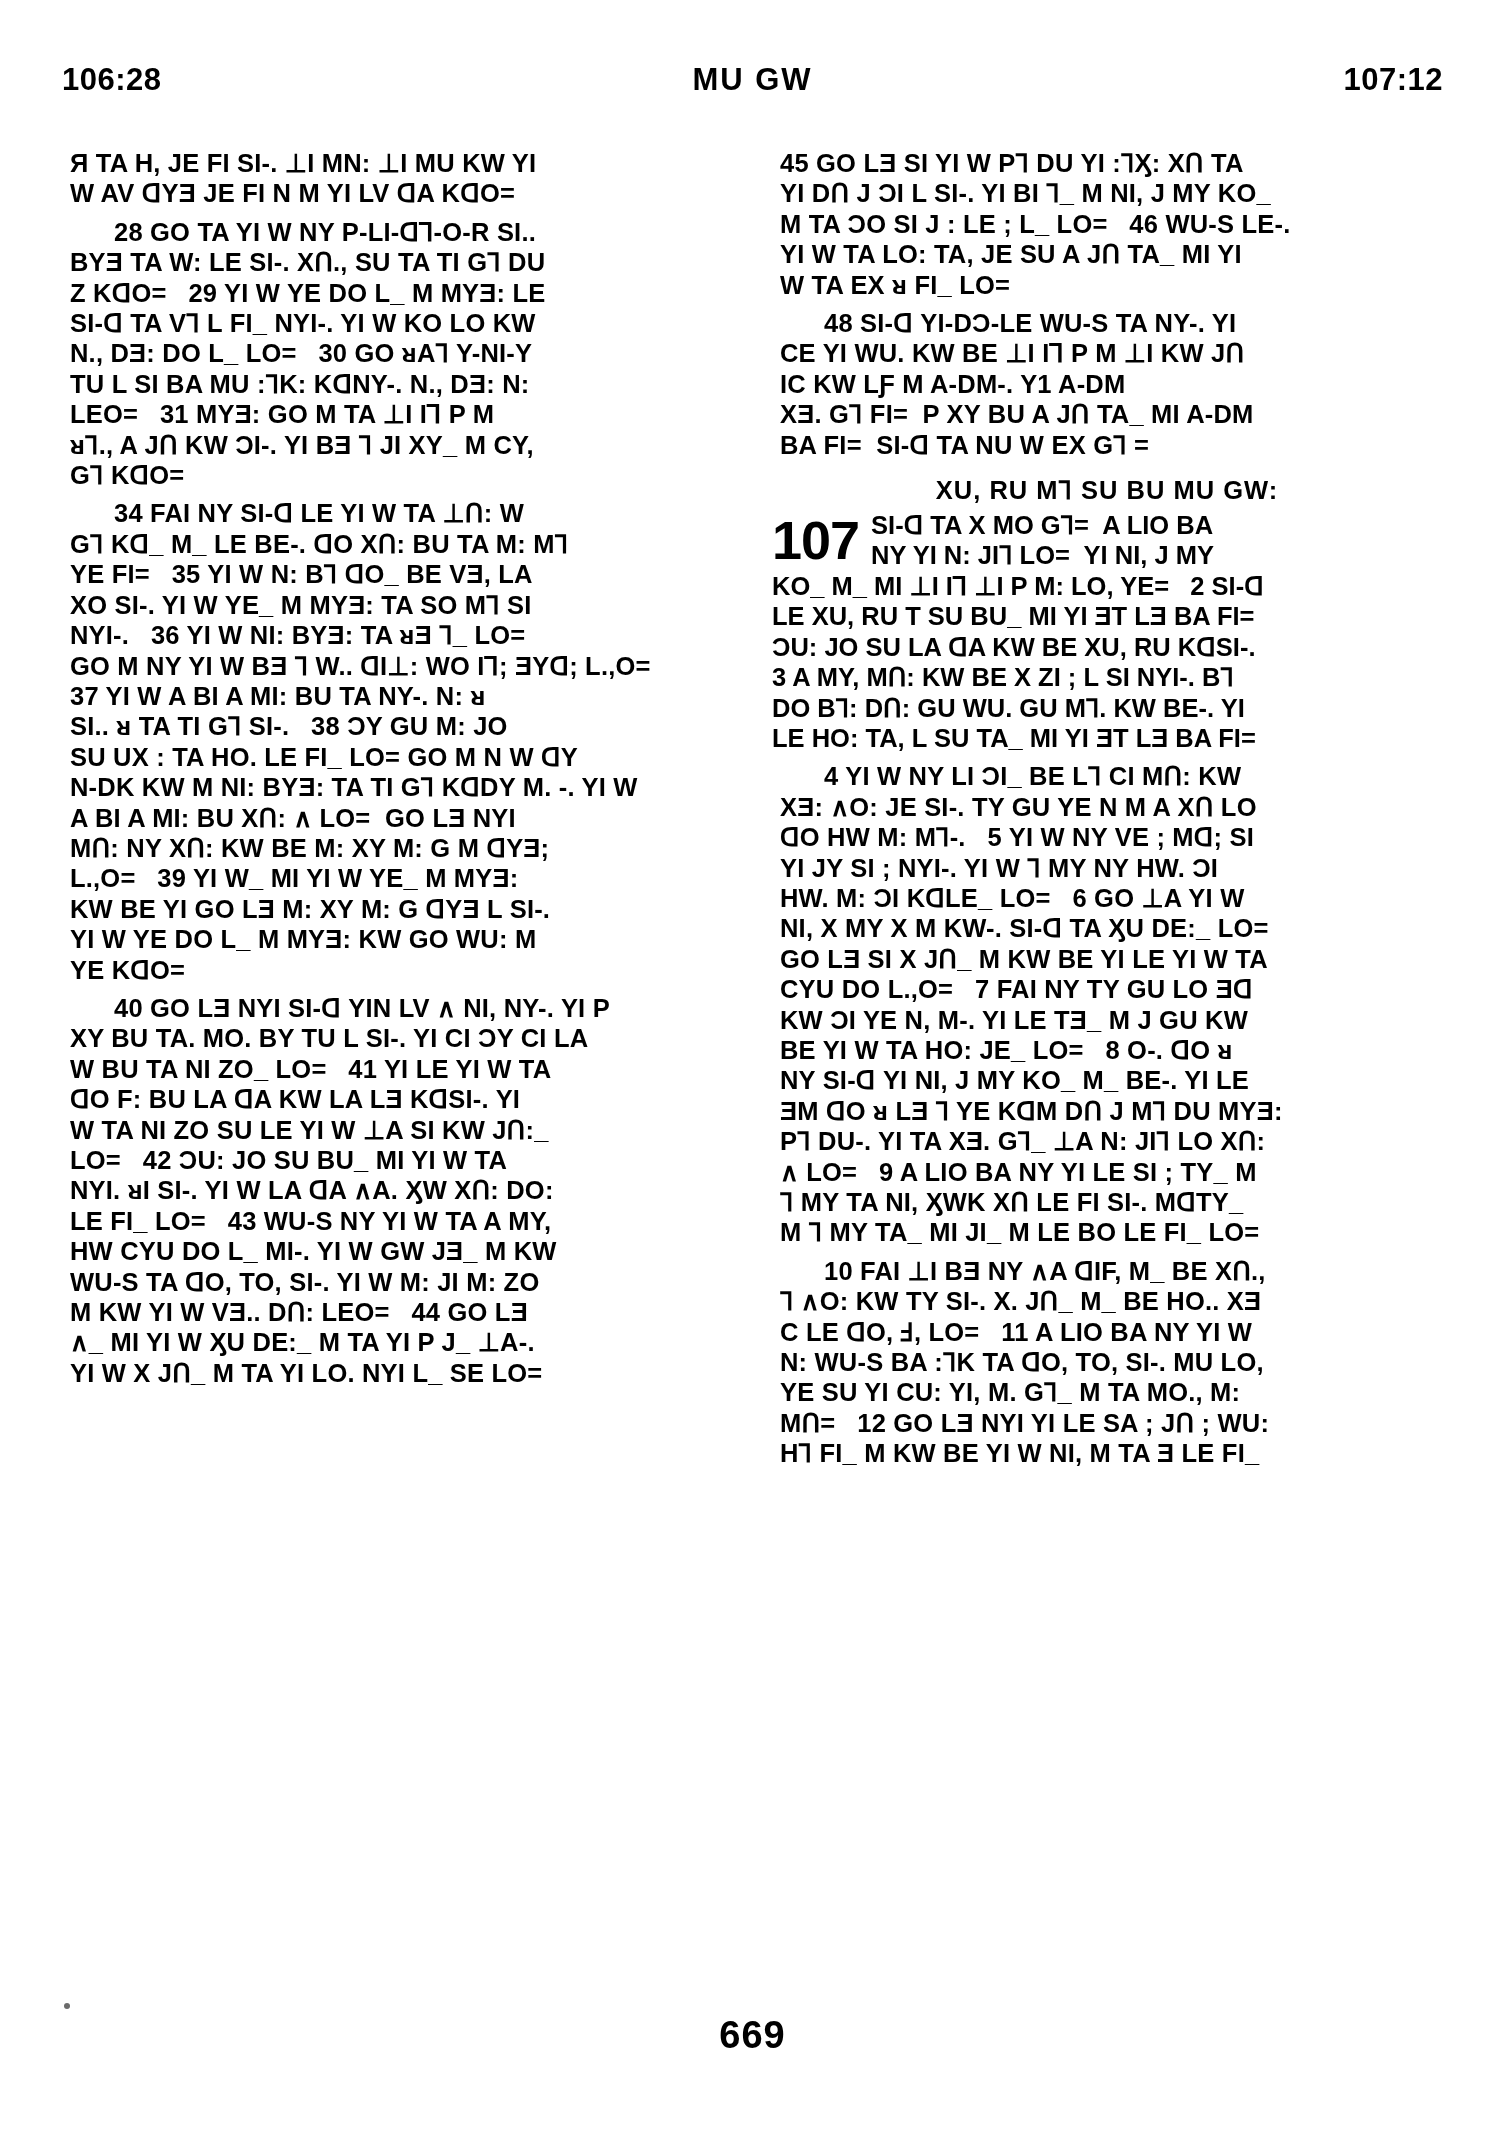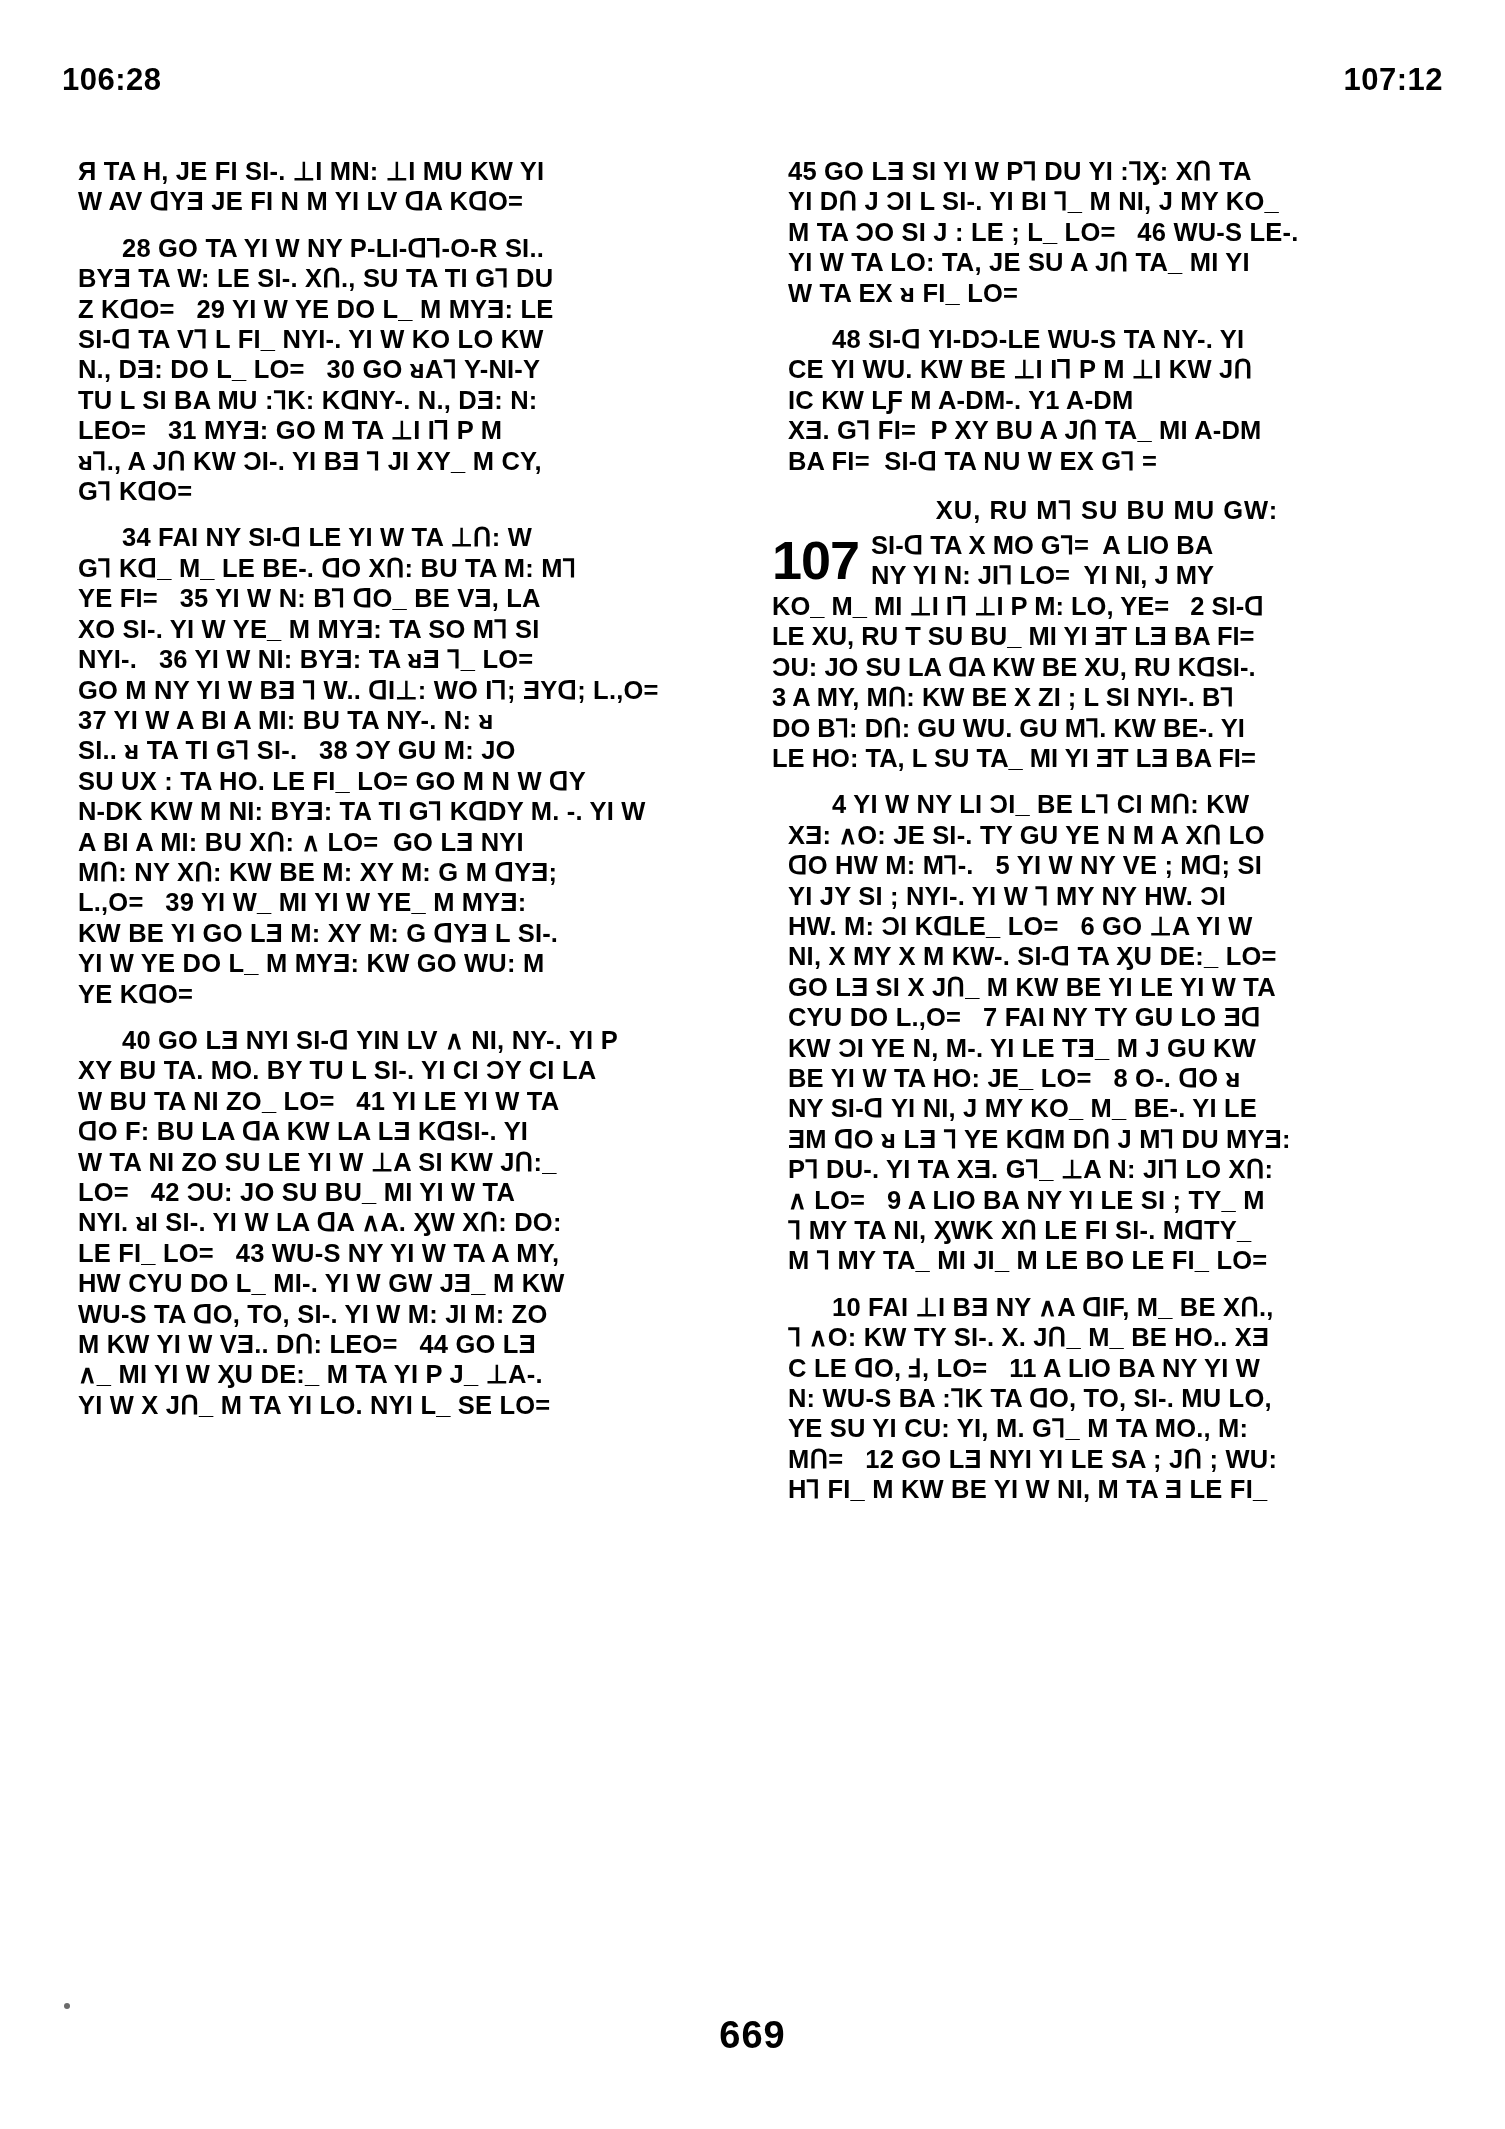--- a/index.html
+++ b/index.html
@@ -51,21 +51,21 @@
     width: 1381px;
     height: 1860px;
     display: flex;
     gap: 40px;
   }
   .col {
     width: 670px;
     position: relative;
   }
   .col p, .col div.para {
-    margin: 16px;
+    margin: 8px;
     font-size: 25.5px;
     line-height: 30.4px;
     font-weight: bold;
     letter-spacing: 0.2px;
     text-align: left;
     white-space: pre-wrap;
     word-spacing: 0px;
   }
   .indent {
     text-indent: 44px;
@@ -114,20 +114,21 @@
     border-radius: 50%;
   }
 </style>
 </head>
 <body>
 
 <div class="page">
 
   <div class="header">
     <div class="hdr-left">106:28</div>
+    <div class="hdr-center">MU  GW</div>
     <div class="hdr-right">107:12</div>
   </div>
 
   <div class="columns">
 
     <div class="col">
       <div class="para">Я TA H, JE FI SI-. ⊥I MN: ⊥I MU KW YI
 W AV ᗡYƎ JE FI N M YI LV ᗡA KᗡO=</div>
       <div class="para indent">28 GO TA YI W NY P-LI-ᗡ⅂-O-R SI..
 BYƎ TA W: LE SI-. XՈ., SU TA TI G⅂ DU

